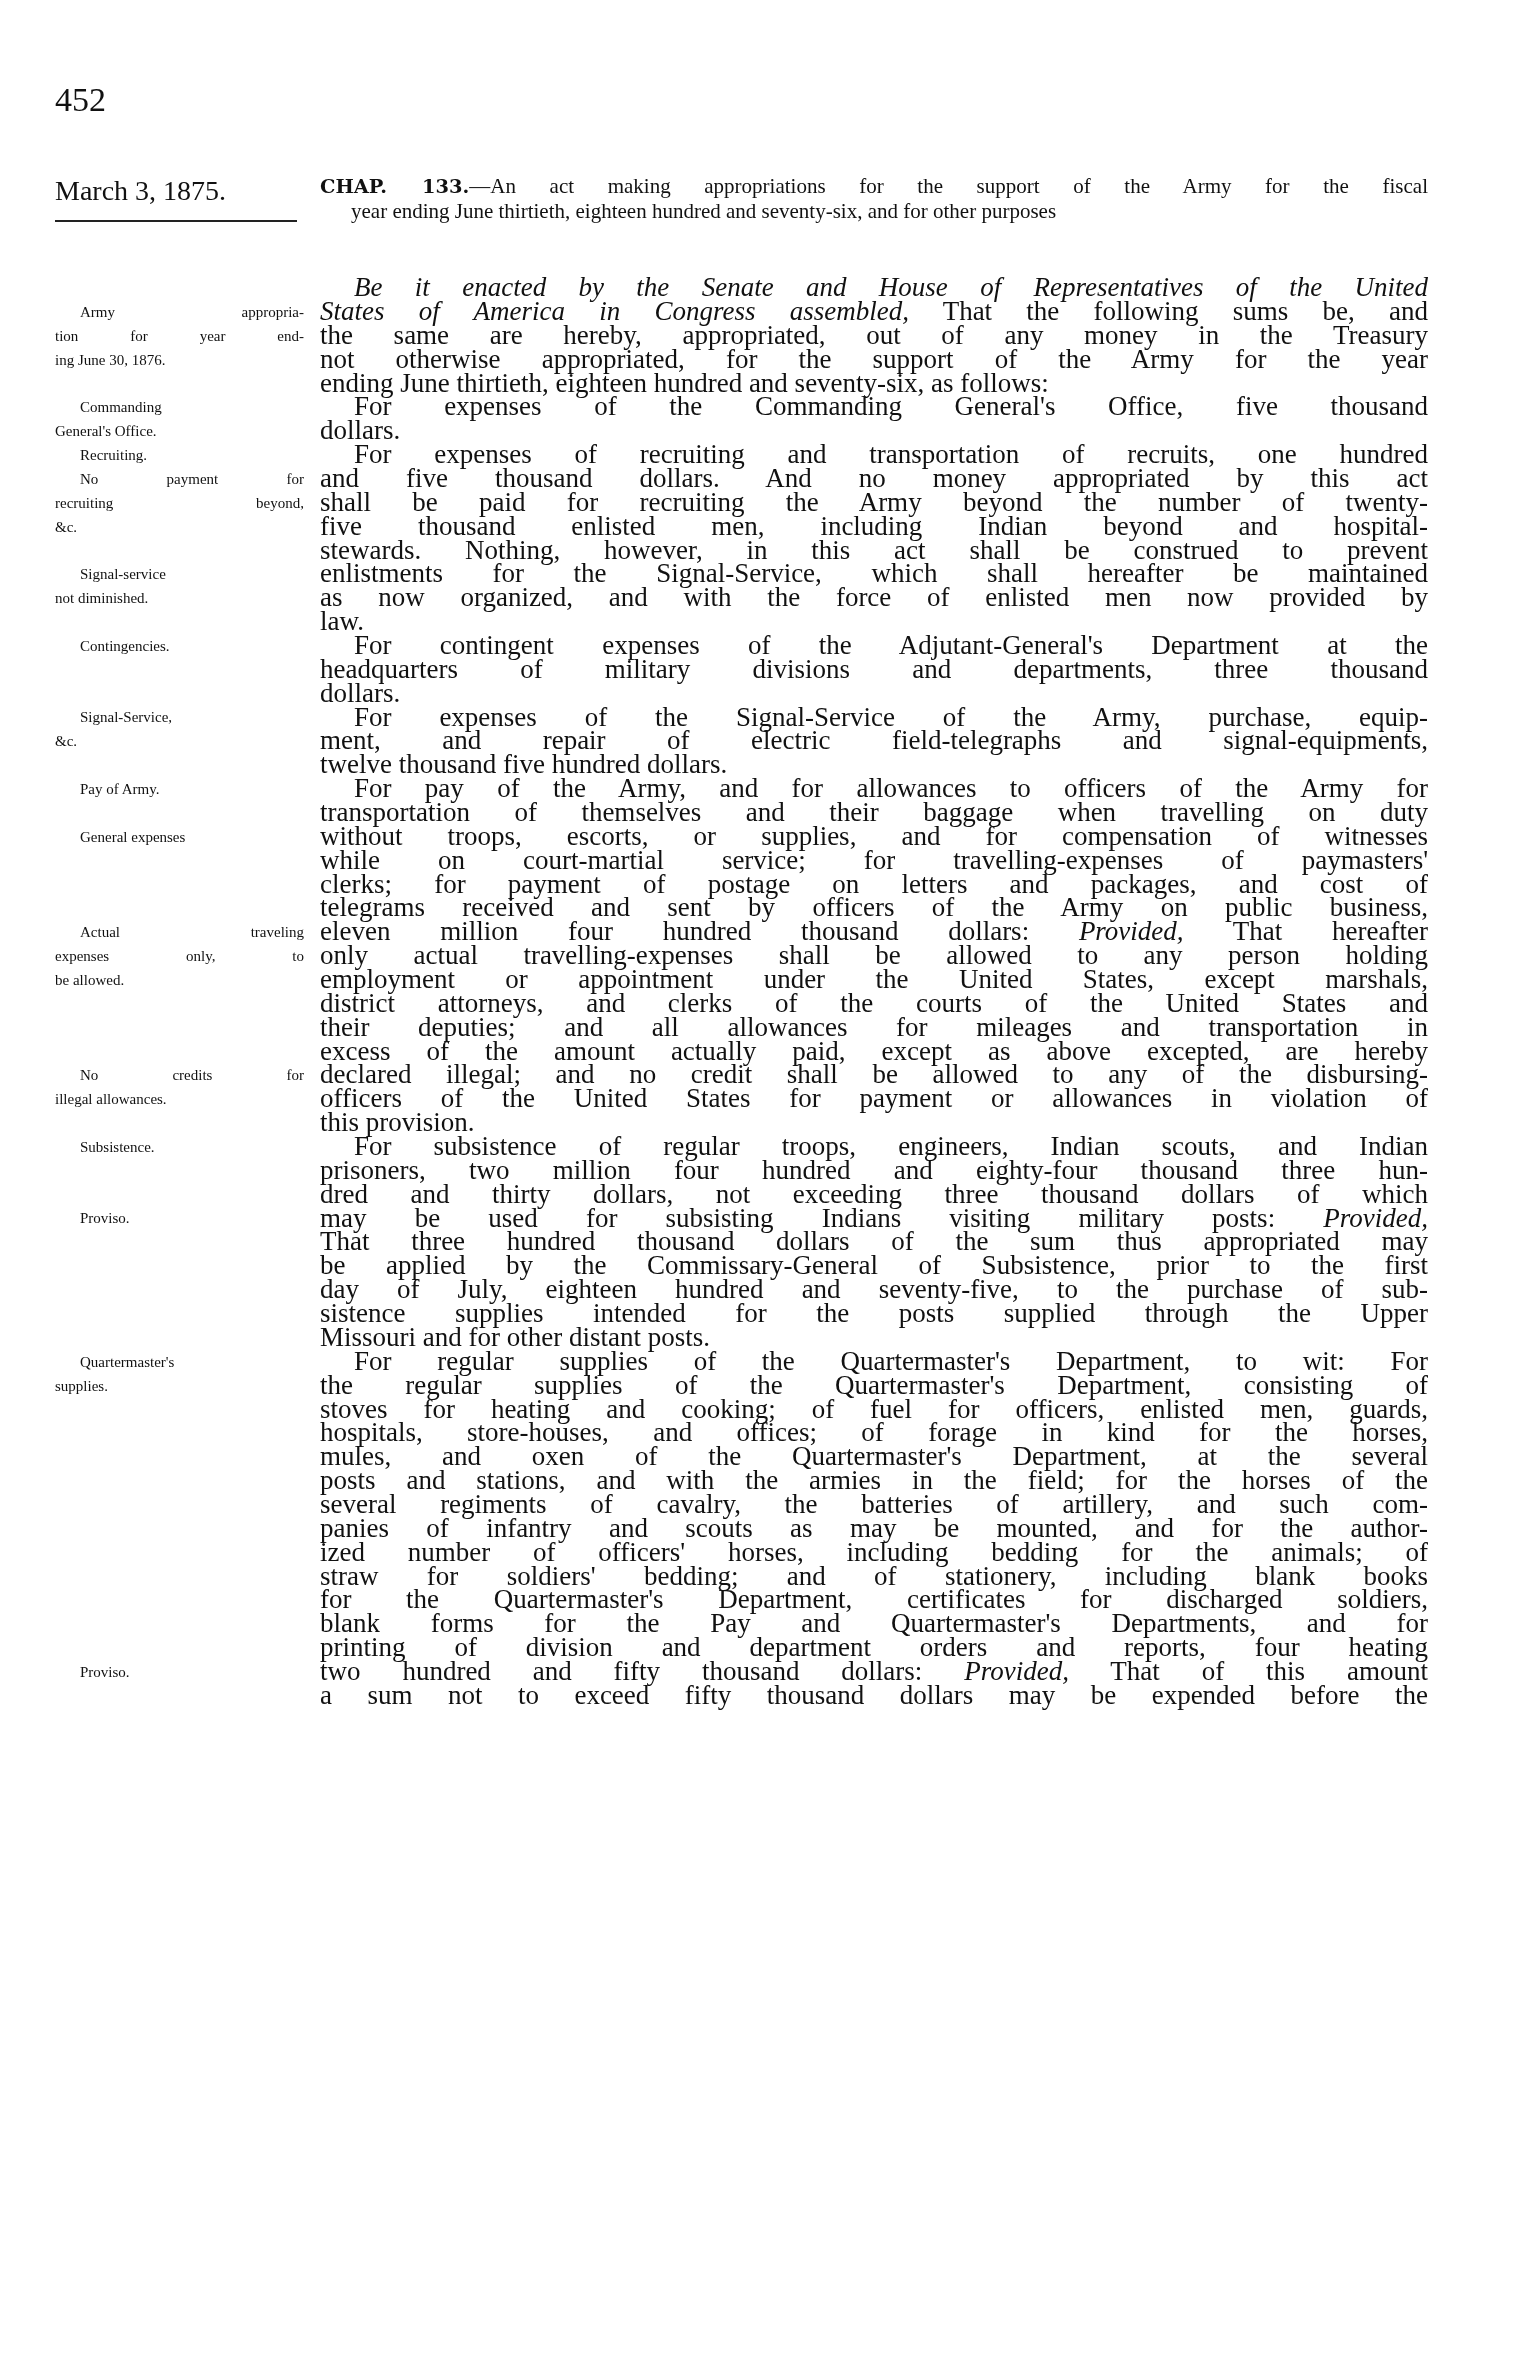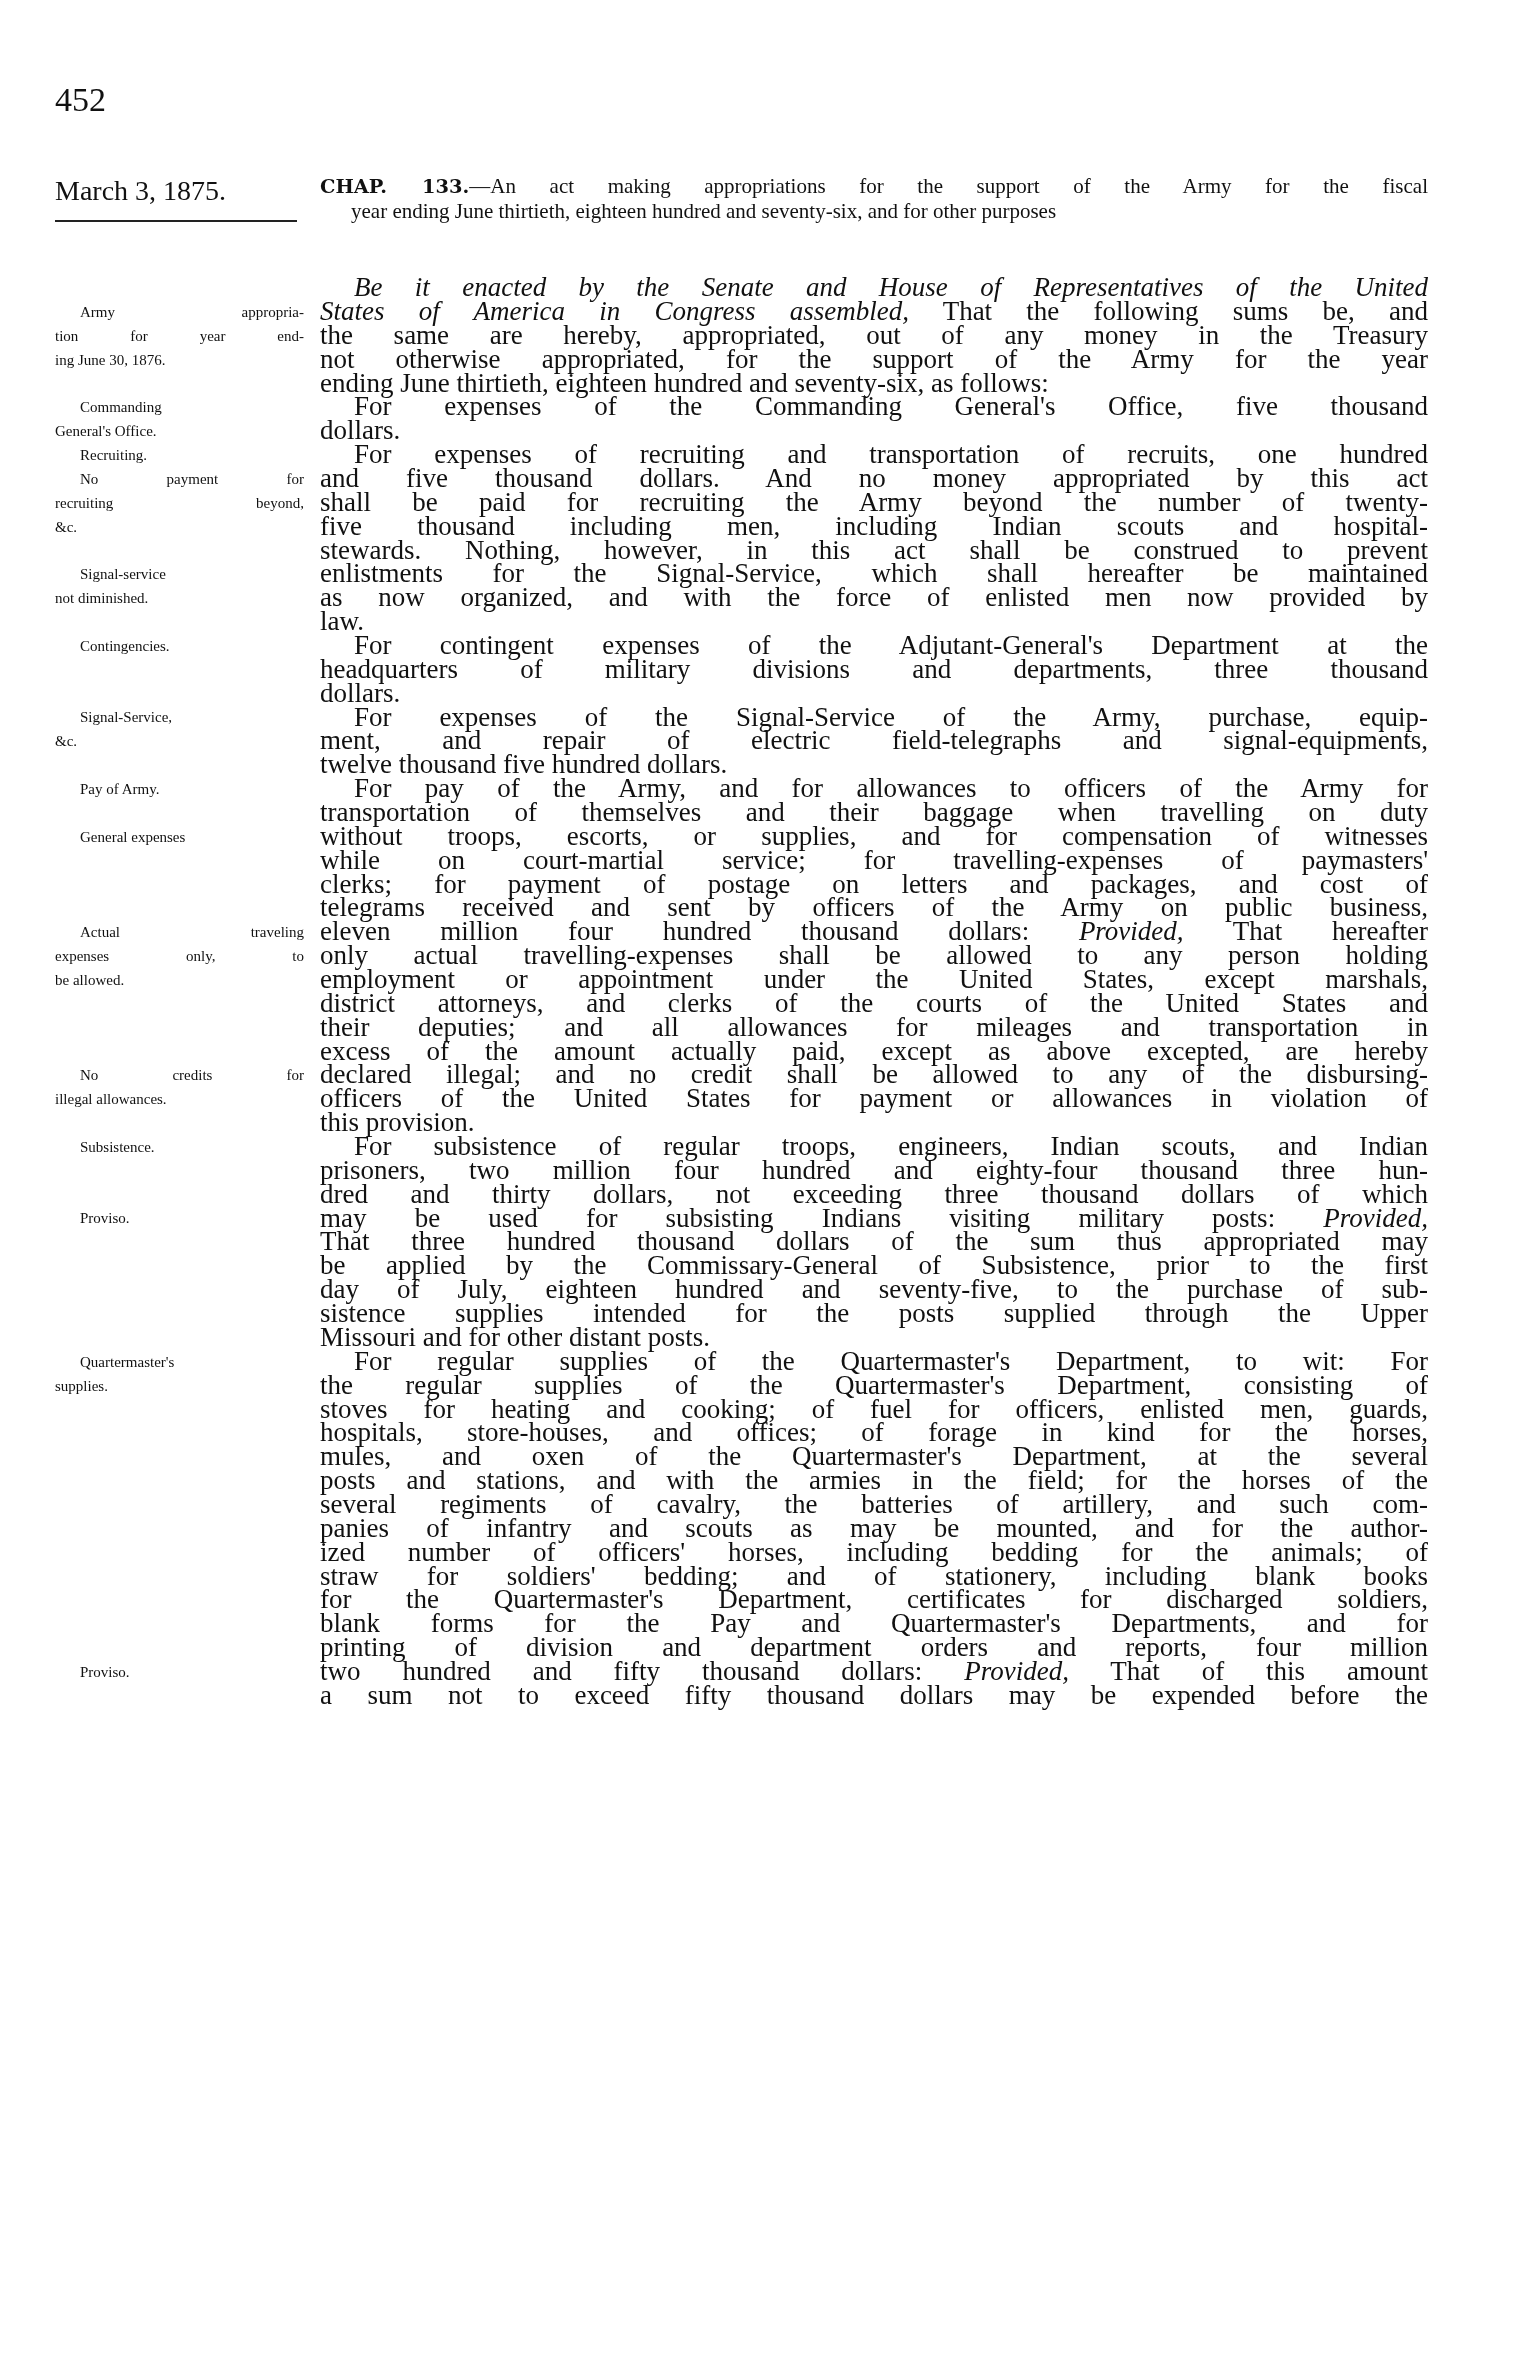--- a/index.html
+++ b/index.html
@@ -47,21 +47,21 @@
       <div class="line ind" style="top: 273px;"><i>Be it enacted by the Senate and House of Representatives of the United</i></div>
       <div class="line" style="top: 297px;"><i>States of America in Congress assembled,</i><span> That the following sums be, and</span></div>
       <div class="line" style="top: 321px;"><span>the same are hereby, appropriated, out of any money in the Treasury</span></div>
       <div class="line" style="top: 345px;"><span>not otherwise appropriated, for the support of the Army for the year</span></div>
       <div class="line last" style="top: 369px;"><span>ending June thirtieth, eighteen hundred and seventy-six, as follows:</span></div>
       <div class="line ind" style="top: 392px;"><span>For expenses of the Commanding General's Office, five thousand</span></div>
       <div class="line last" style="top: 416px;"><span>dollars.</span></div>
       <div class="line ind" style="top: 440px;"><span>For expenses of recruiting and transportation of recruits, one hundred</span></div>
       <div class="line" style="top: 464px;"><span>and five thousand dollars. And no money appropriated by this act</span></div>
       <div class="line" style="top: 488px;"><span>shall be paid for recruiting the Army beyond the number of twenty-</span></div>
-      <div class="line" style="top: 512px;"><span>five thousand including men, including Indian scouts and hospital-</span></div>
+      <div class="line" style="top: 512px;"><span>five thousand enlisted men, including Indian beyond and hospital-</span></div>
       <div class="line" style="top: 536px;"><span>stewards. Nothing, however, in this act shall be construed to prevent</span></div>
       <div class="line" style="top: 559px;"><span>enlistments for the Signal-Service, which shall hereafter be maintained</span></div>
       <div class="line" style="top: 583px;"><span>as now organized, and with the force of enlisted men now provided by</span></div>
       <div class="line last" style="top: 607px;"><span>law.</span></div>
       <div class="line ind" style="top: 631px;"><span>For contingent expenses of the Adjutant-General's Department at the</span></div>
       <div class="line" style="top: 655px;"><span>headquarters of military divisions and departments, three thousand</span></div>
       <div class="line last" style="top: 679px;"><span>dollars.</span></div>
       <div class="line ind" style="top: 703px;"><span>For expenses of the Signal-Service of the Army, purchase, equip-</span></div>
       <div class="line" style="top: 726px;"><span>ment, and repair of electric field-telegraphs and signal-equipments,</span></div>
       <div class="line last" style="top: 750px;"><span>twelve thousand five hundred dollars.</span></div>
@@ -94,21 +94,21 @@
       <div class="line" style="top: 1395px;"><span>stoves for heating and cooking; of fuel for officers, enlisted men, guards,</span></div>
       <div class="line" style="top: 1418px;"><span>hospitals, store-houses, and offices; of forage in kind for the horses,</span></div>
       <div class="line" style="top: 1442px;"><span>mules, and oxen of the Quartermaster's Department, at the several</span></div>
       <div class="line" style="top: 1466px;"><span>posts and stations, and with the armies in the field; for the horses of the</span></div>
       <div class="line" style="top: 1490px;"><span>several regiments of cavalry, the batteries of artillery, and such com-</span></div>
       <div class="line" style="top: 1514px;"><span>panies of infantry and scouts as may be mounted, and for the author-</span></div>
       <div class="line" style="top: 1538px;"><span>ized number of officers' horses, including bedding for the animals; of</span></div>
       <div class="line" style="top: 1562px;"><span>straw for soldiers' bedding; and of stationery, including blank books</span></div>
       <div class="line" style="top: 1585px;"><span>for the Quartermaster's Department, certificates for discharged soldiers,</span></div>
       <div class="line" style="top: 1609px;"><span>blank forms for the Pay and Quartermaster's Departments, and for</span></div>
-      <div class="line" style="top: 1633px;"><span>printing of division and department orders and reports, four million</span></div>
+      <div class="line" style="top: 1633px;"><span>printing of division and department orders and reports, four heating</span></div>
       <div class="line" style="top: 1657px;"><span>two hundred and fifty thousand dollars: </span><i>Provided,</i><span> That of this amount</span></div>
       <div class="line" style="top: 1681px;"><span>a sum not to exceed fifty thousand dollars may be expended before the</span></div>
     </div>
   <div id="margin-notes">
       <div class="note" style="top: 300px;">
         <span class="nl ind jus">Army appropria-</span>
         <span class="nl jus">tion for year end-</span>
         <span class="nl">ing June 30, 1876.</span>
       </div>
       <div class="note" style="top: 395px;">

